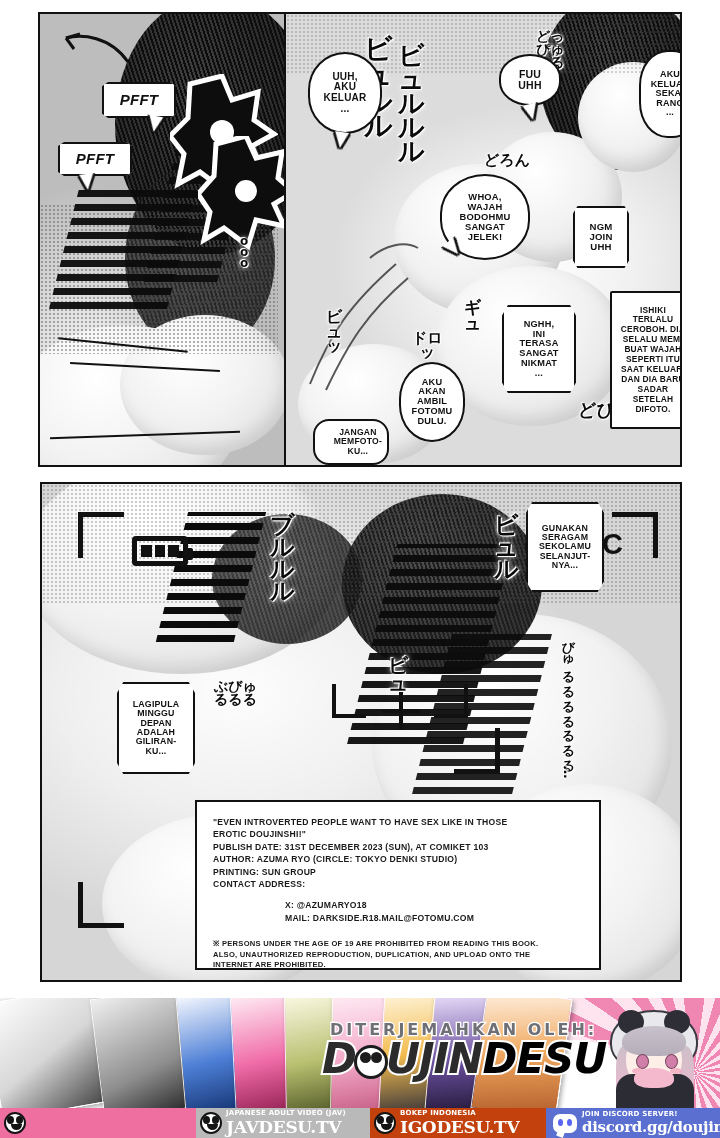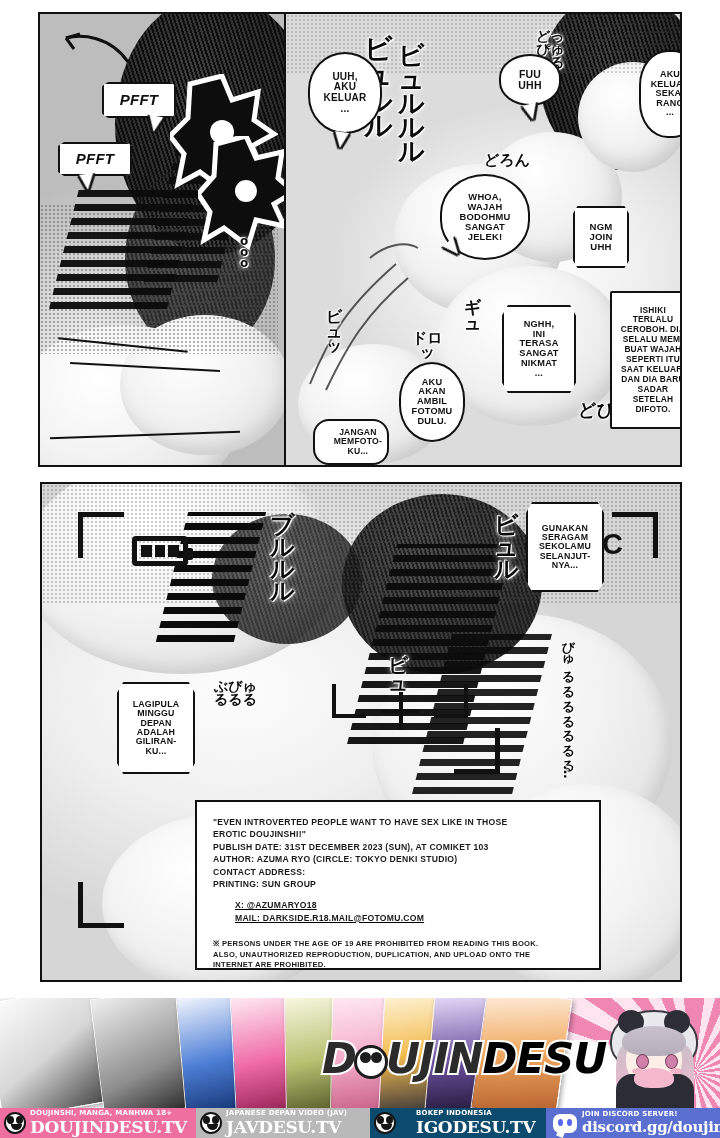--- a/index.html
+++ b/index.html
@@ -122,21 +122,21 @@
   
   #colophon {
     position:absolute; background:#fff; border:2px solid #111;
     padding:14px 16px 16px 16px;
   }
   #colophon .c-line {
     font-family:"Liberation Sans", sans-serif;
     font-size:8.6px; line-height:12.4px; color:#1a1a1a; letter-spacing:.25px;
     white-space:pre-line; font-weight:600;
   }
-  #colophon .c-contact { margin-left:22px; margin-top:9px;text-decoration:underline; }
+  #colophon .c-contact { margin-left:72px; margin-top:9px; }
   #colophon .c-warn { margin-top:15px; font-size:7.6px; line-height:10.6px; }
 
   
   #promo { position:absolute; left:0; width:720px; overflow:hidden; }
   #promo .bg {
     position:absolute; inset:0;
     background:linear-gradient(90deg,#f6f6f6 0%,#ffffff 40%,#fdf0f4 72%,#fbe3ec 100%);
   }
   #promo .sunburst {
     position:absolute; right:-40px; top:-36px; width:300px; height:190px;
@@ -460,22 +460,22 @@
 ADALAH
 GILIRAN-
 KU...</span>
     </div>
 
     <div id="colophon" style="left:153px; top:316px; width:406px; height:170px;">
       <div class="c-line">"EVEN INTROVERTED PEOPLE WANT TO HAVE SEX LIKE IN THOSE
 EROTIC DOUJINSHI!"</div>
       <div class="c-line">PUBLISH DATE: 31ST DECEMBER 2023 (SUN), AT COMIKET 103</div>
       <div class="c-line">AUTHOR: AZUMA RYO (CIRCLE: TOKYO DENKI STUDIO)</div>
+      <div class="c-line">PRINTING: SUN GROUP</div>
       <div class="c-line">CONTACT ADDRESS:</div>
-      <div class="c-line">PRINTING: SUN GROUP</div>
       <div class="c-contact">
         <div class="c-line">X: @AZUMARYO18</div>
         <div class="c-line">MAIL: DARKSIDE.R18.MAIL@FOTOMU.COM</div>
       </div>
       <div class="c-line c-warn">※ PERSONS UNDER THE AGE OF 19 ARE PROHIBITED FROM READING THIS BOOK.
 ALSO, UNAUTHORIZED REPRODUCTION, DUPLICATION, AND UPLOAD ONTO THE
 INTERNET ARE PROHIBITED.</div>
     </div>
   </div>
 
@@ -507,20 +507,21 @@
         <div class="cv-inner" style="background:linear-gradient(170deg,#fff6df,#f2bb4e 50%,#2b2b38);"></div>
       </div>
       <div class="cover" style="left:424px; transform:rotate(5deg);">
         <div class="cv-inner" style="background:linear-gradient(170deg,#efe5ff,#6a4f9e 55%,#1d1430);"></div>
       </div>
       <div class="cover" style="left:470px; transform:rotate(8deg); width:86px; height:122px;">
         <div class="cv-inner" style="background:linear-gradient(170deg,#fff3e6,#f0a85e 50%,#b05a2a);"></div>
       </div>
     </div>
 
+    <div class="promo-title">DITERJEMAHKAN OLEH:</div>
 
     <div class="promo-logo">
       <span class="a">D</span><span class="panda"></span><span class="a">UJIN</span><span class="b">DESU</span>
     </div>
 
     <div class="mascot">
       <div class="hood">
         <div class="ear l"></div>
         <div class="ear r"></div>
       </div>
@@ -535,35 +536,31 @@
       <div class="body"></div>
       <div class="scarf"></div>
     </div>
   </div>
 
   <div id="footer" style="top:1108px;">
     <div class="fseg" style="background:#ee6fa0; width:196px;">
       <div class="pico">
           <div class="sm"></div>
         </div>
-      <div class="txtcol">
-        <span class="kick" style="color:#ffffff">DOUJINSHI, MANGA, MANHWA 18+</span>
-        <span class="dom" style="color:#ffffff">DOUJINDESU.TV</span>
-      </div>
     </div>
     <div class="fseg" style="background:#b9b9b9; width:174px;">
       <div class="pico">
           <div class="sm"></div>
         </div>
       <div class="txtcol">
-        <span class="kick" style="color:#ffffff">JAPANESE DEPAN VIDEO (JAV)</span>
+        <span class="kick" style="color:#ffffff">JAPANESE ADULT VIDEO (JAV)</span>
         <span class="dom" style="color:#ffffff">JAVDESU.TV</span>
       </div>
     </div>
-    <div class="fseg" style="background:#0c4a6e; width:176px;gap:16px;">
+    <div class="fseg" style="background:#c2410c; width:176px;">
       <div class="pico">
           <div class="sm"></div>
         </div>
       <div class="txtcol">
         <span class="kick" style="color:#ffffff">BOKEP INDONESIA</span>
         <span class="dom" style="color:#ffffff">IGODESU.TV</span>
       </div>
     </div>
     <div class="fseg" style="background:#5a6fd0; width:174px; padding-left:7px;">
       <div class="dsc-icon">

